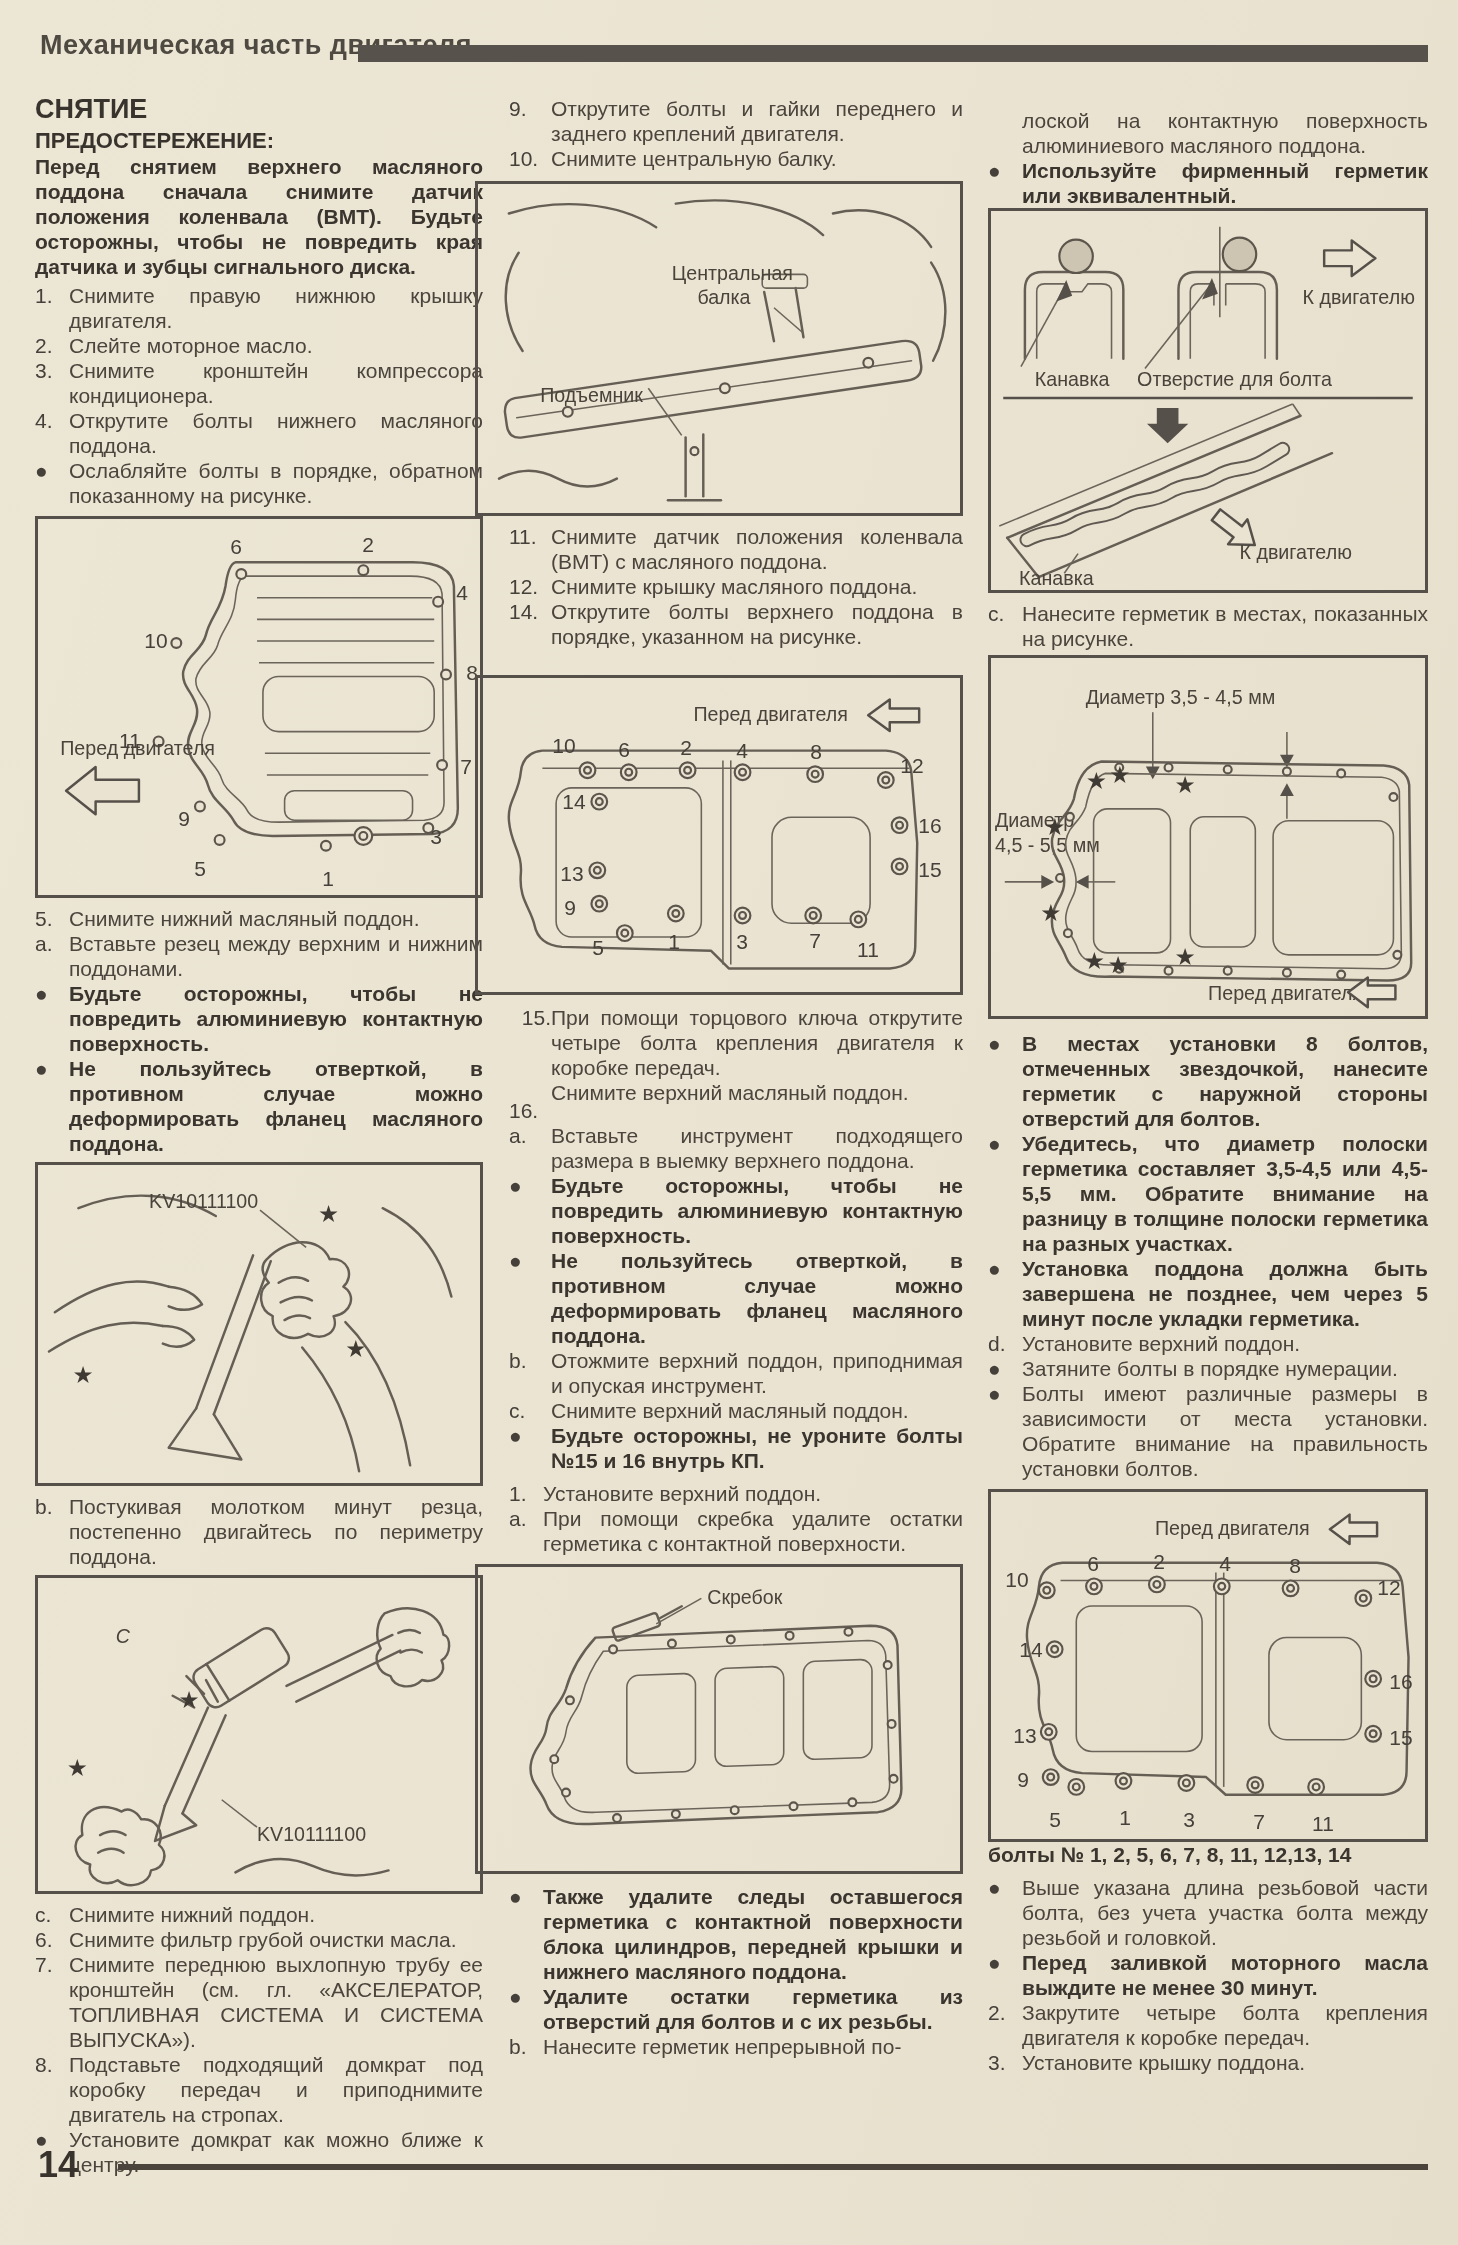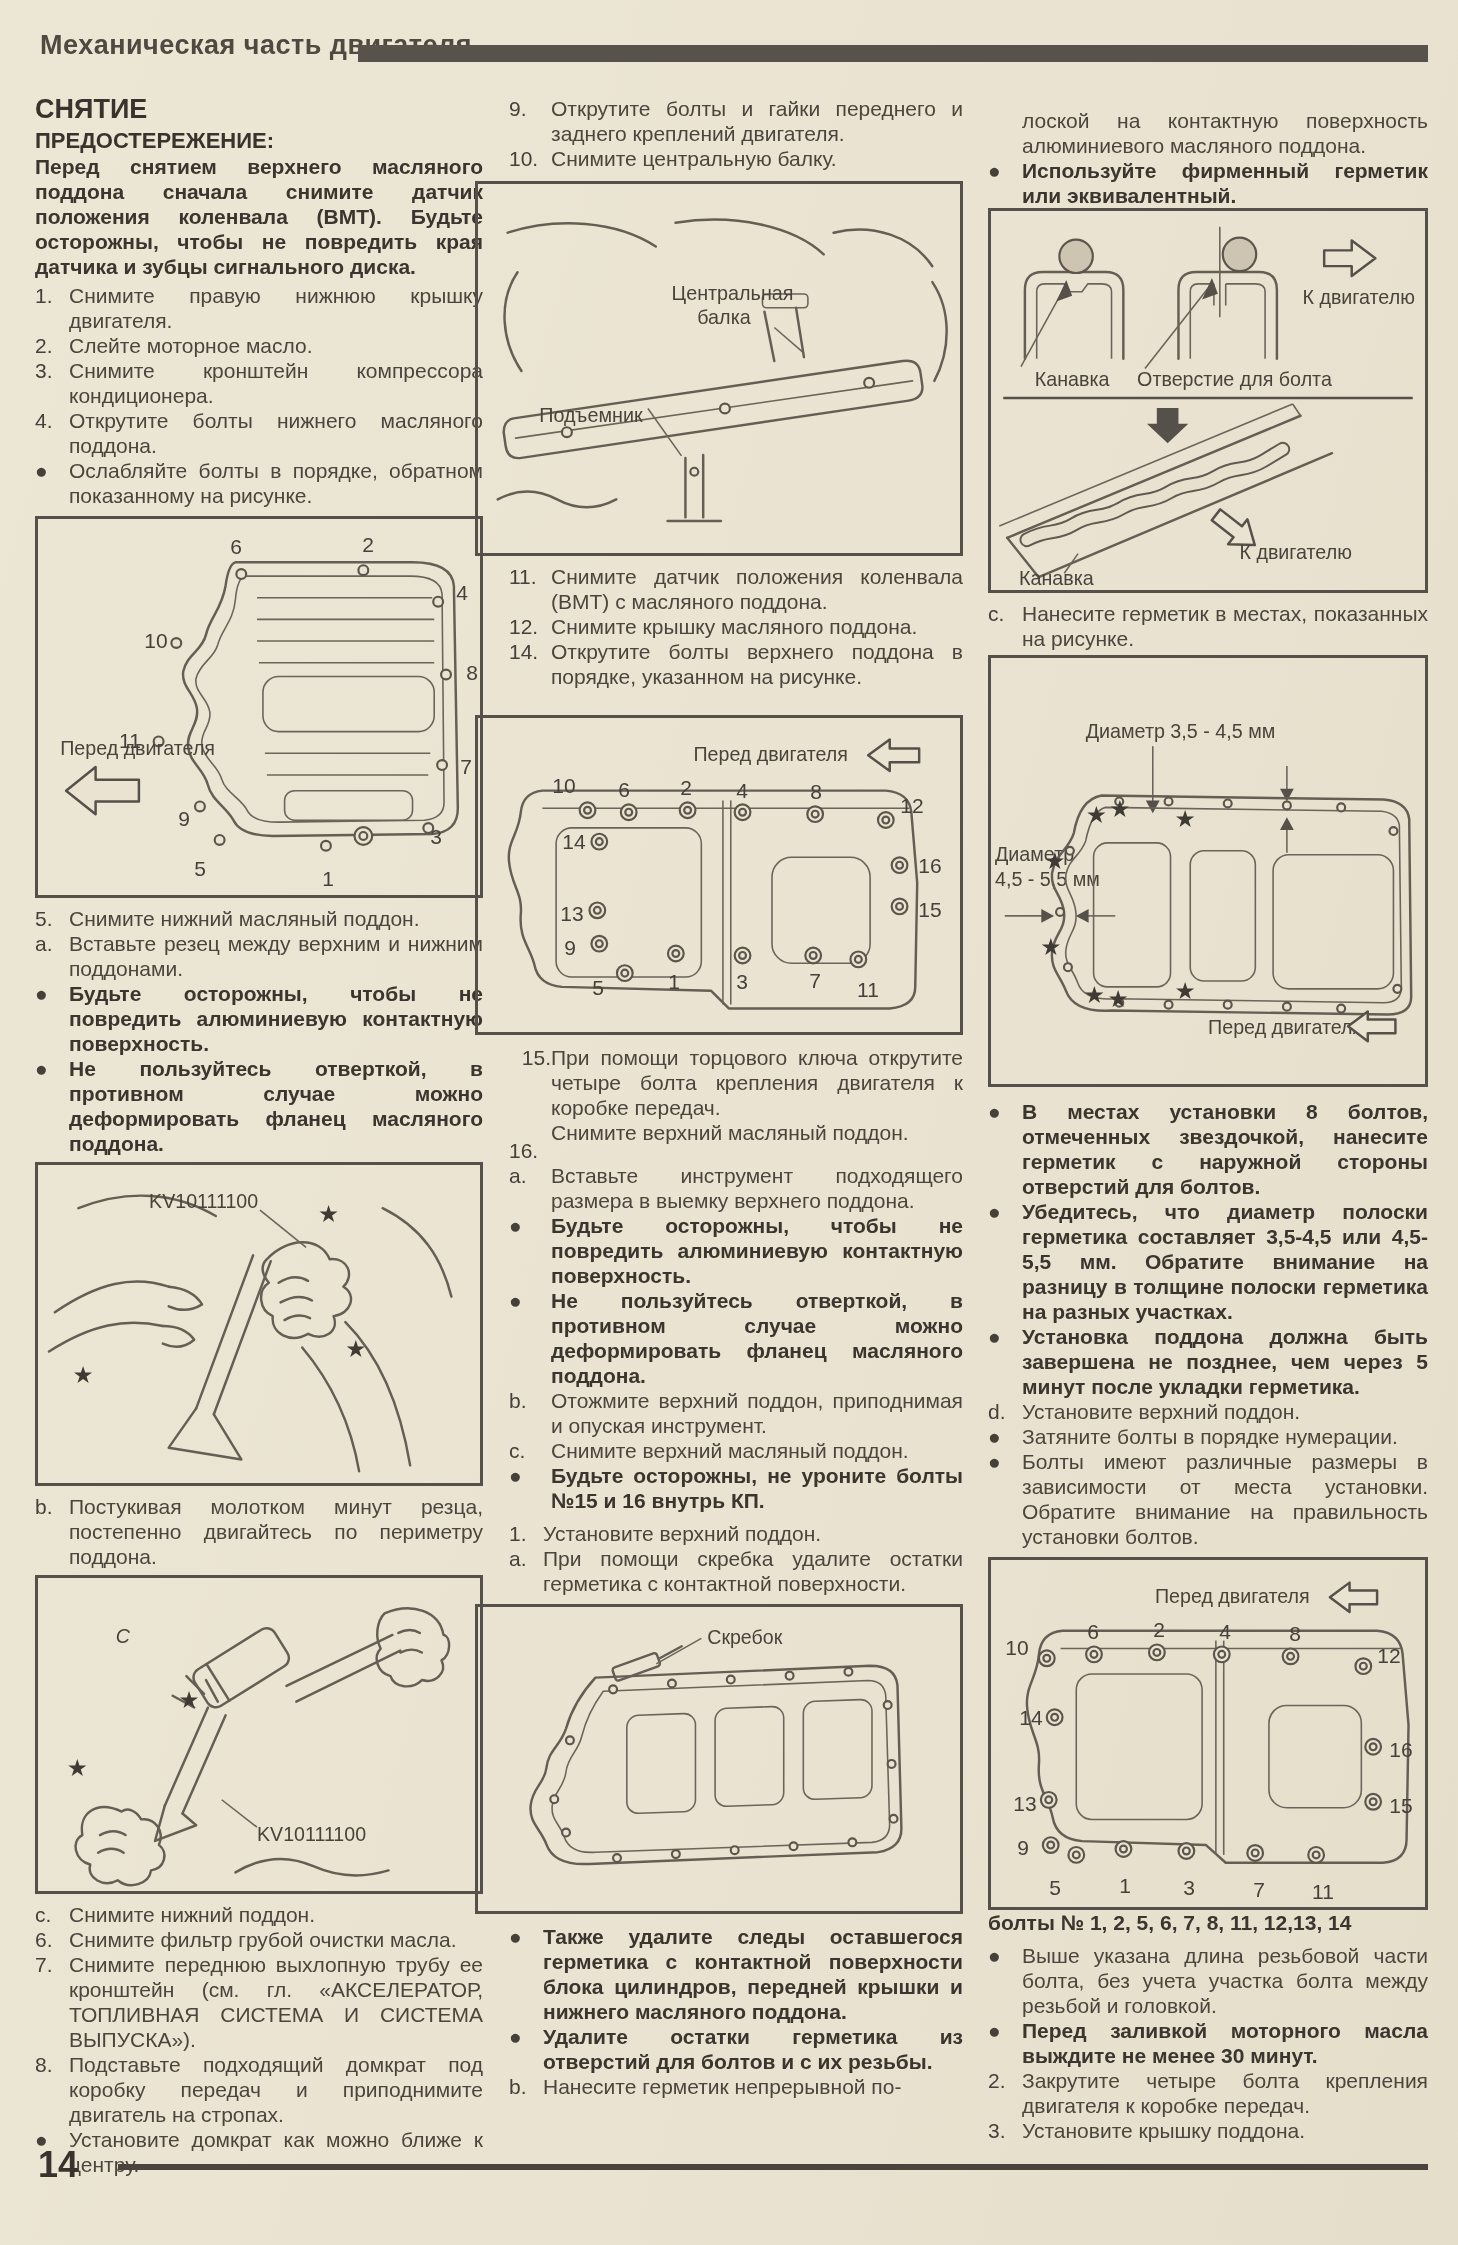--- a/index.html
+++ b/index.html
@@ -237,21 +237,21 @@
         <div class="li">
           <span class="m" style="flex: 0 0 42px;">9.</span>
           <span class="t">Открутите болты и гайки переднего и заднего креплений двигателя.</span>
         </div>
         <div class="li">
           <span class="m" style="flex: 0 0 42px;">10.</span>
           <span class="t">Снимите центральную балку.</span>
         </div>
       </div>
 
-    <div class="fig mt10" style="height:375px">
+    <div class="fig mt10" style="height:335px">
       <svg viewBox="0 0 488 335">
         <g class="ln">
           <path d="M30,30 C80,14 140,18 180,44"></path>
             <path d="M200,20 C260,10 320,24 350,52"></path>
           <path d="M360,30 C400,20 440,34 460,64"></path>
             <path d="M40,70 C20,100 24,140 44,170"></path>
           <path d="M460,80 C480,110 478,150 462,180"></path>
           <path d="M36,218 L430,160 Q446,158 448,172 L450,186 Q450,198 436,200 L44,258 Q30,260 28,246 L26,232 Q26,220 36,218 Z"></path>
           <line class="thin" x1="38" y1="238" x2="440" y2="180"></line>
           <circle class="bolt" cx="90" cy="232" r="5"></circle>
@@ -514,21 +514,21 @@
       </svg>
     </div>
 
     <div class="tl mt8">
         <div class="li">
           <span class="m" style="flex: 0 0 34px;">c.</span>
           <span class="t">Нанесите герметик в местах, показанных на рисунке.</span>
         </div>
       </div>
 
-    <div class="fig mt4" style="height:432px">
+    <div class="fig mt4" style="height:364px">
       <svg viewBox="0 0 440 341">
         <text class="svgt" x="96" y="36">Диаметр 3,5 - 4,5 мм</text>
         <line class="thin" x1="164" y1="44" x2="164" y2="104"></line>
         <polygon class="farr" points="164,112 157,99 171,99"></polygon>
         <line class="thin" x1="300" y1="64" x2="300" y2="90"></line>
           <polygon class="farr" points="300,100 293,87 307,87"></polygon>
         <line class="thin" x1="300" y1="152" x2="300" y2="126"></line>
           <polygon class="farr" points="300,116 293,129 307,129"></polygon>
         <text class="svgt" x="4" y="160">Диаметр</text>
         <text class="svgt" x="4" y="186">4,5 - 5,5 мм</text>

